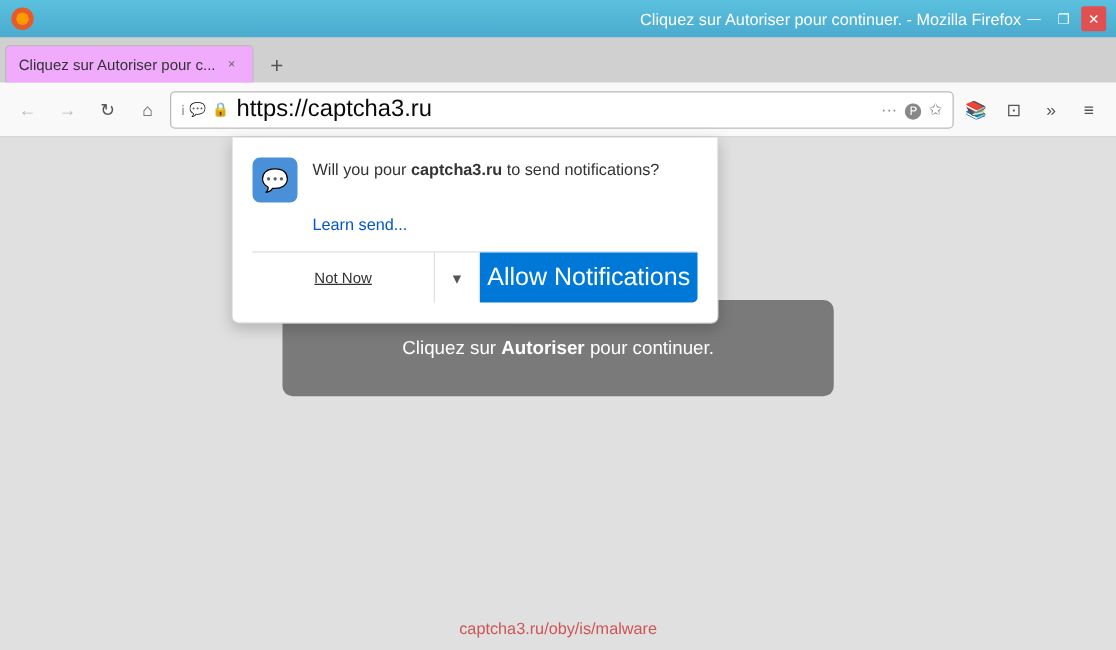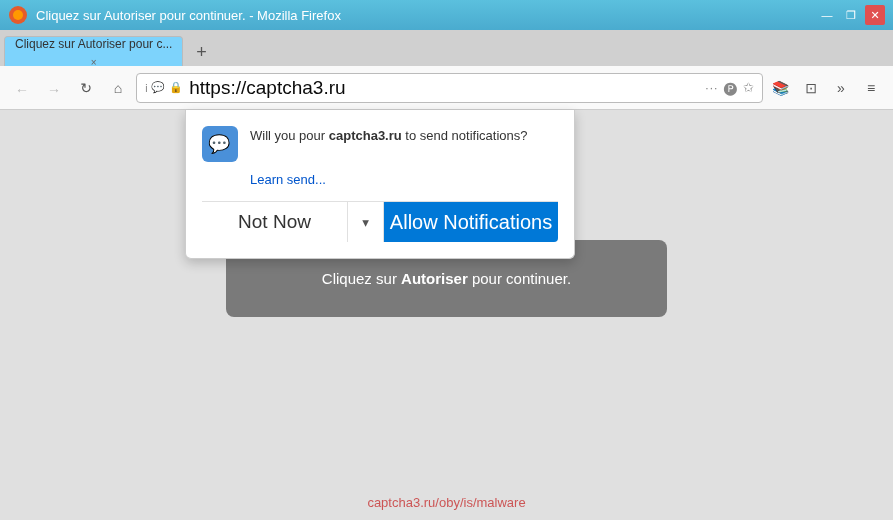--- a/index.html
+++ b/index.html
@@ -10,21 +10,21 @@
       width: 100%;
       height: 30px;
       background: linear-gradient(to bottom, #5bc0de, #4aabcf);
       display: flex;
       align-items: center;
       justify-content: space-between;
       padding: 0 8px;
     }
     .titlebar-left { display: flex; align-items: center; }
     .firefox-icon { width: 20px; height: 20px; margin-right: 8px; }
-    .titlebar-title { color: #fff; font-size: 13px; flex: 1; text-align: left; }
+    .titlebar-title { color: #fff; font-size: 13px; flex: 1; text-align: right; }
     .titlebar-controls { display: flex; gap: 4px; }
     .titlebar-btn {
       width: 20px; height: 20px;
       display: flex; align-items: center; justify-content: center;
       color: #fff; font-size: 11px; cursor: pointer;
       border: none; background: transparent;
     }
     .titlebar-btn.close { background: #e05050; border-radius: 2px; }
 
     
@@ -44,21 +44,21 @@
       border-radius: 4px 4px 0 0;
       display: flex;
       align-items: center;
       padding: 0 10px;
       font-size: 12px;
       color: #333;
       max-width: 220px;
       gap: 6px;
       cursor: pointer;
     }
-    .tab.active { background: #7dd3fc; flex-direction: column; }
+    .tab.active { background: #f0abfc; }
     .tab-close {
       width: 14px; height: 14px;
       border-radius: 50%;
       display: flex; align-items: center; justify-content: center;
       font-size: 10px; color: #666;
       cursor: pointer;
     }
     .new-tab-btn {
       width: 28px; height: 28px;
       display: flex; align-items: center; justify-content: center;
@@ -147,23 +147,24 @@
       display: flex;
       border-top: 1px solid #e0e0e0;
       margin-top: 4px;
     }
     .btn-not-now {
       flex: 1;
       height: 40px;
       background: transparent;
       border: none;
       border-right: 1px solid #e0e0e0;
-      font-size: 19px;
+      font-size: 12px;
       color: #333;
       cursor: pointer;
+      text-decoration: underline;
       display: flex; align-items: center; justify-content: center;
       gap: 0;
     }
     .btn-dropdown {
       width: 36px; height: 40px;
       background: transparent;
       border: none;
       border-right: 1px solid #e0e0e0;
       cursor: pointer;
       display: flex; align-items: center; justify-content: center;

